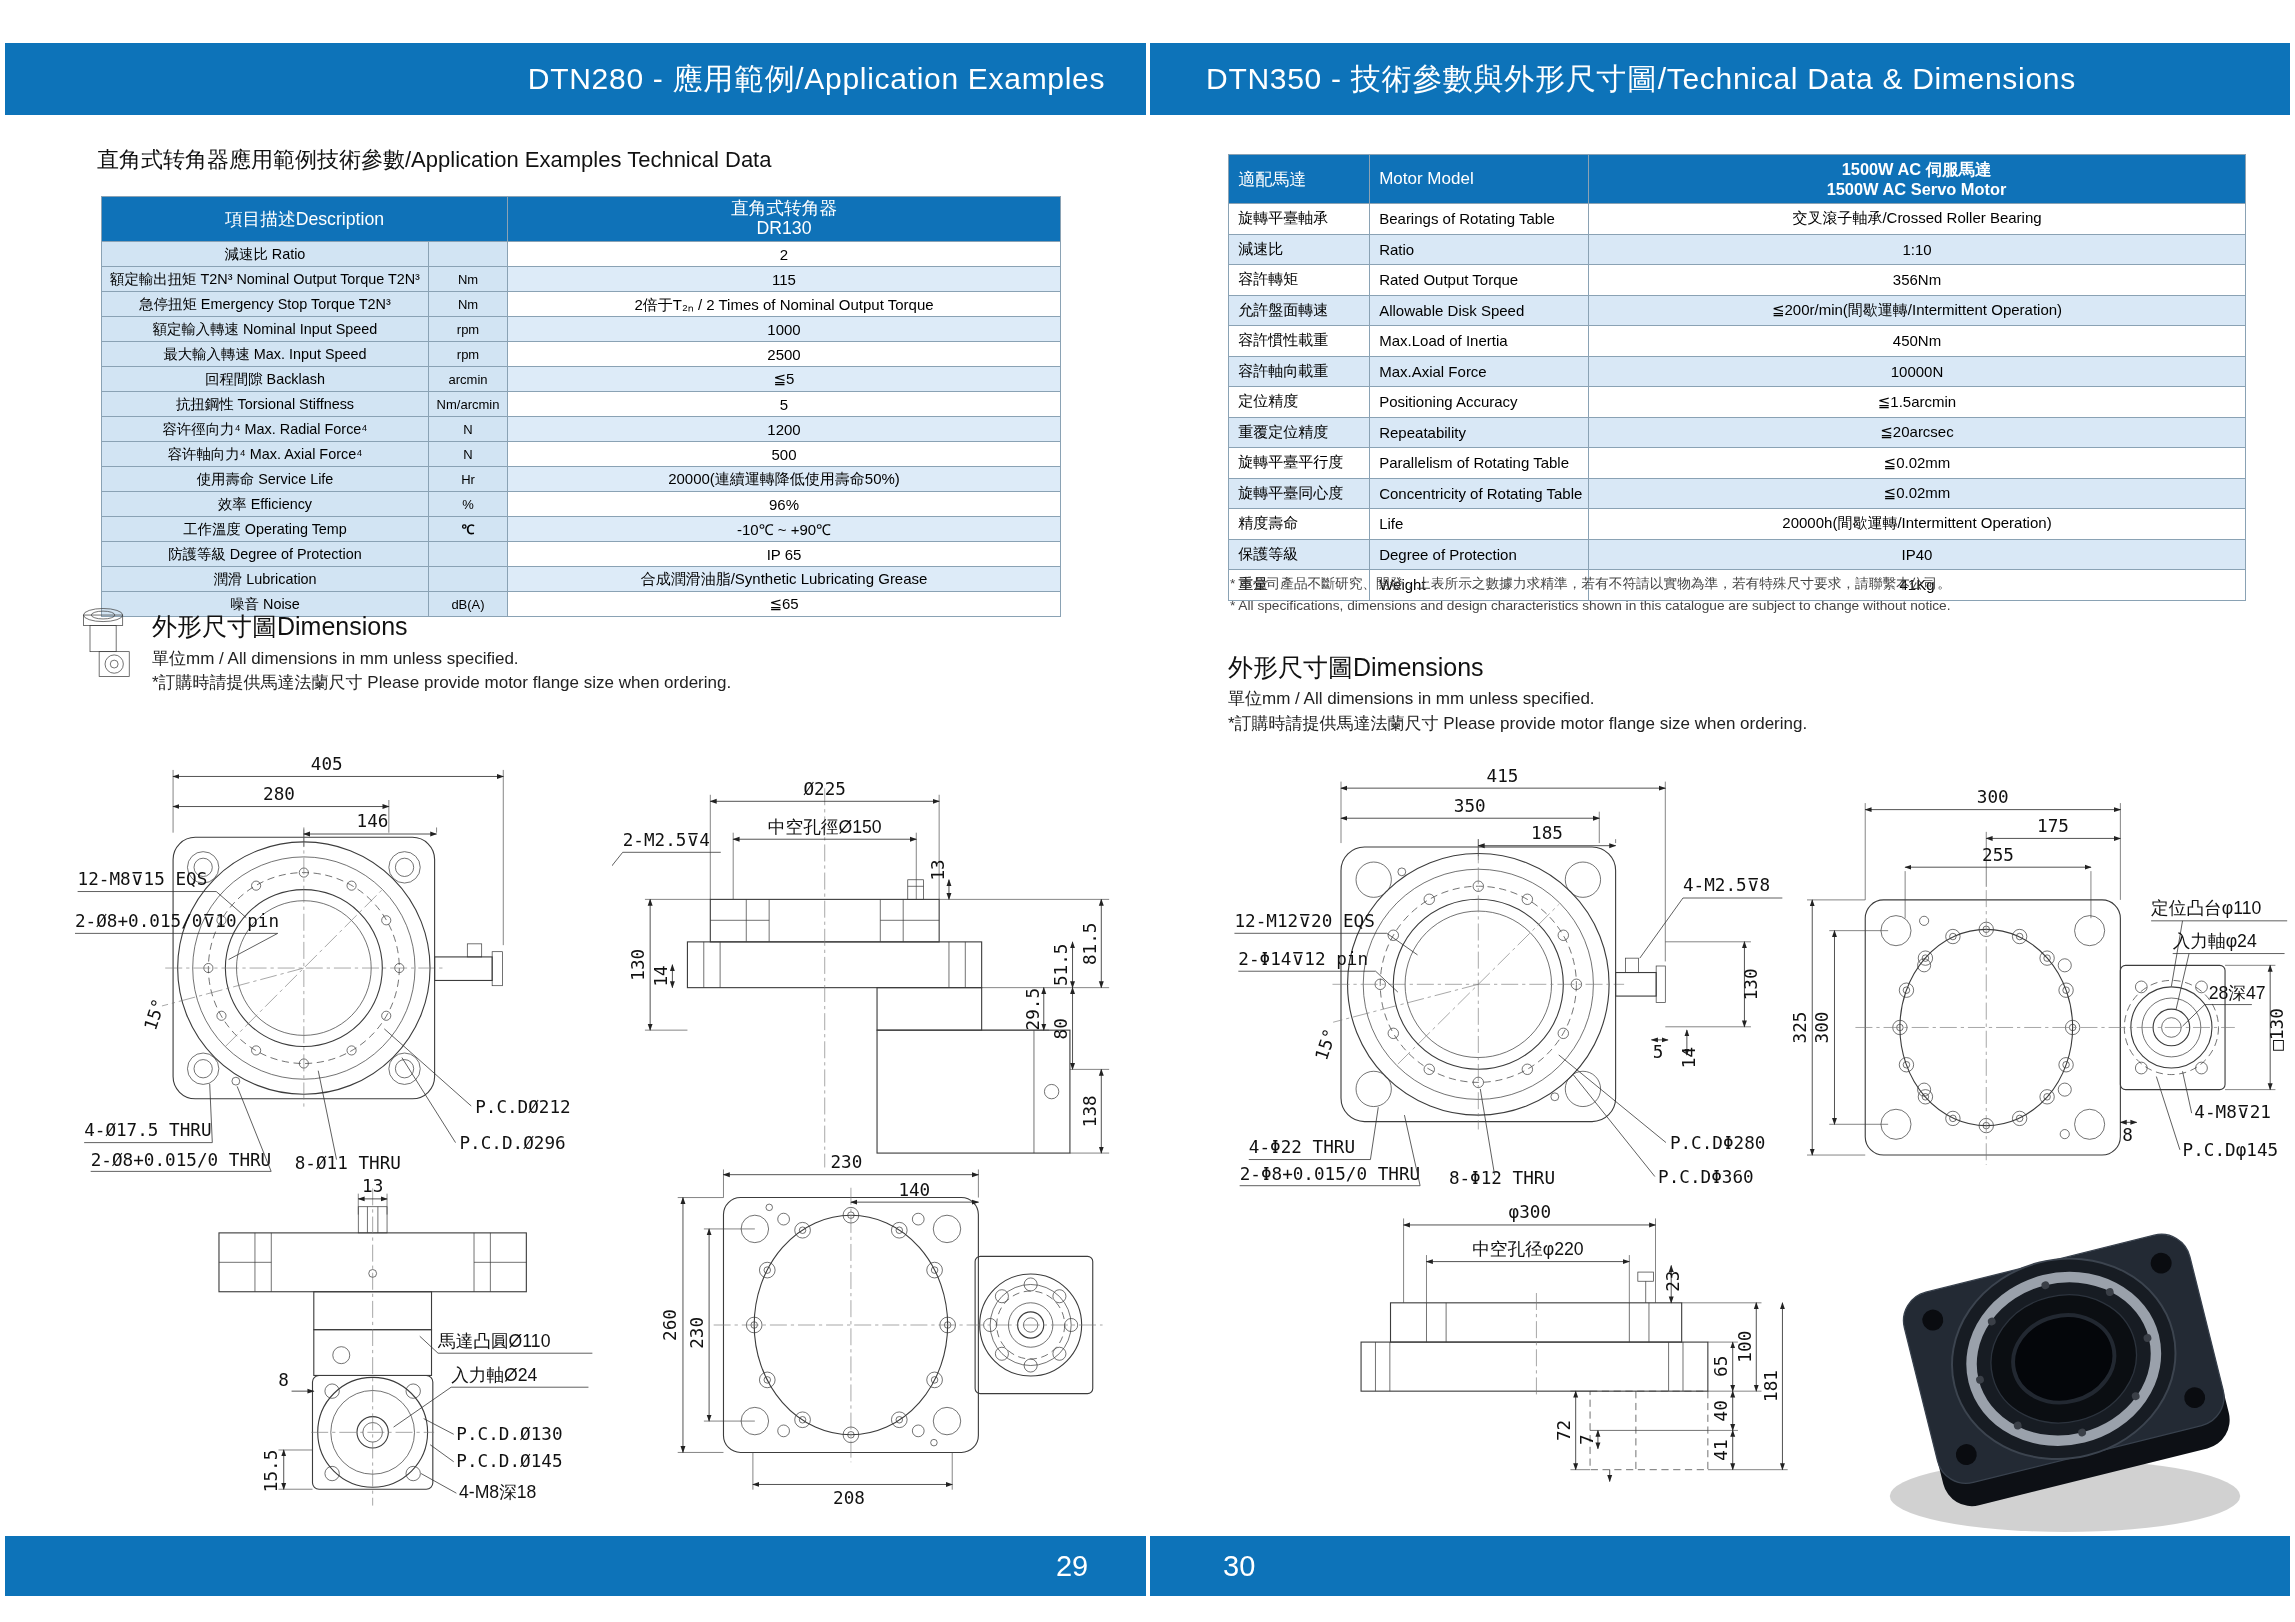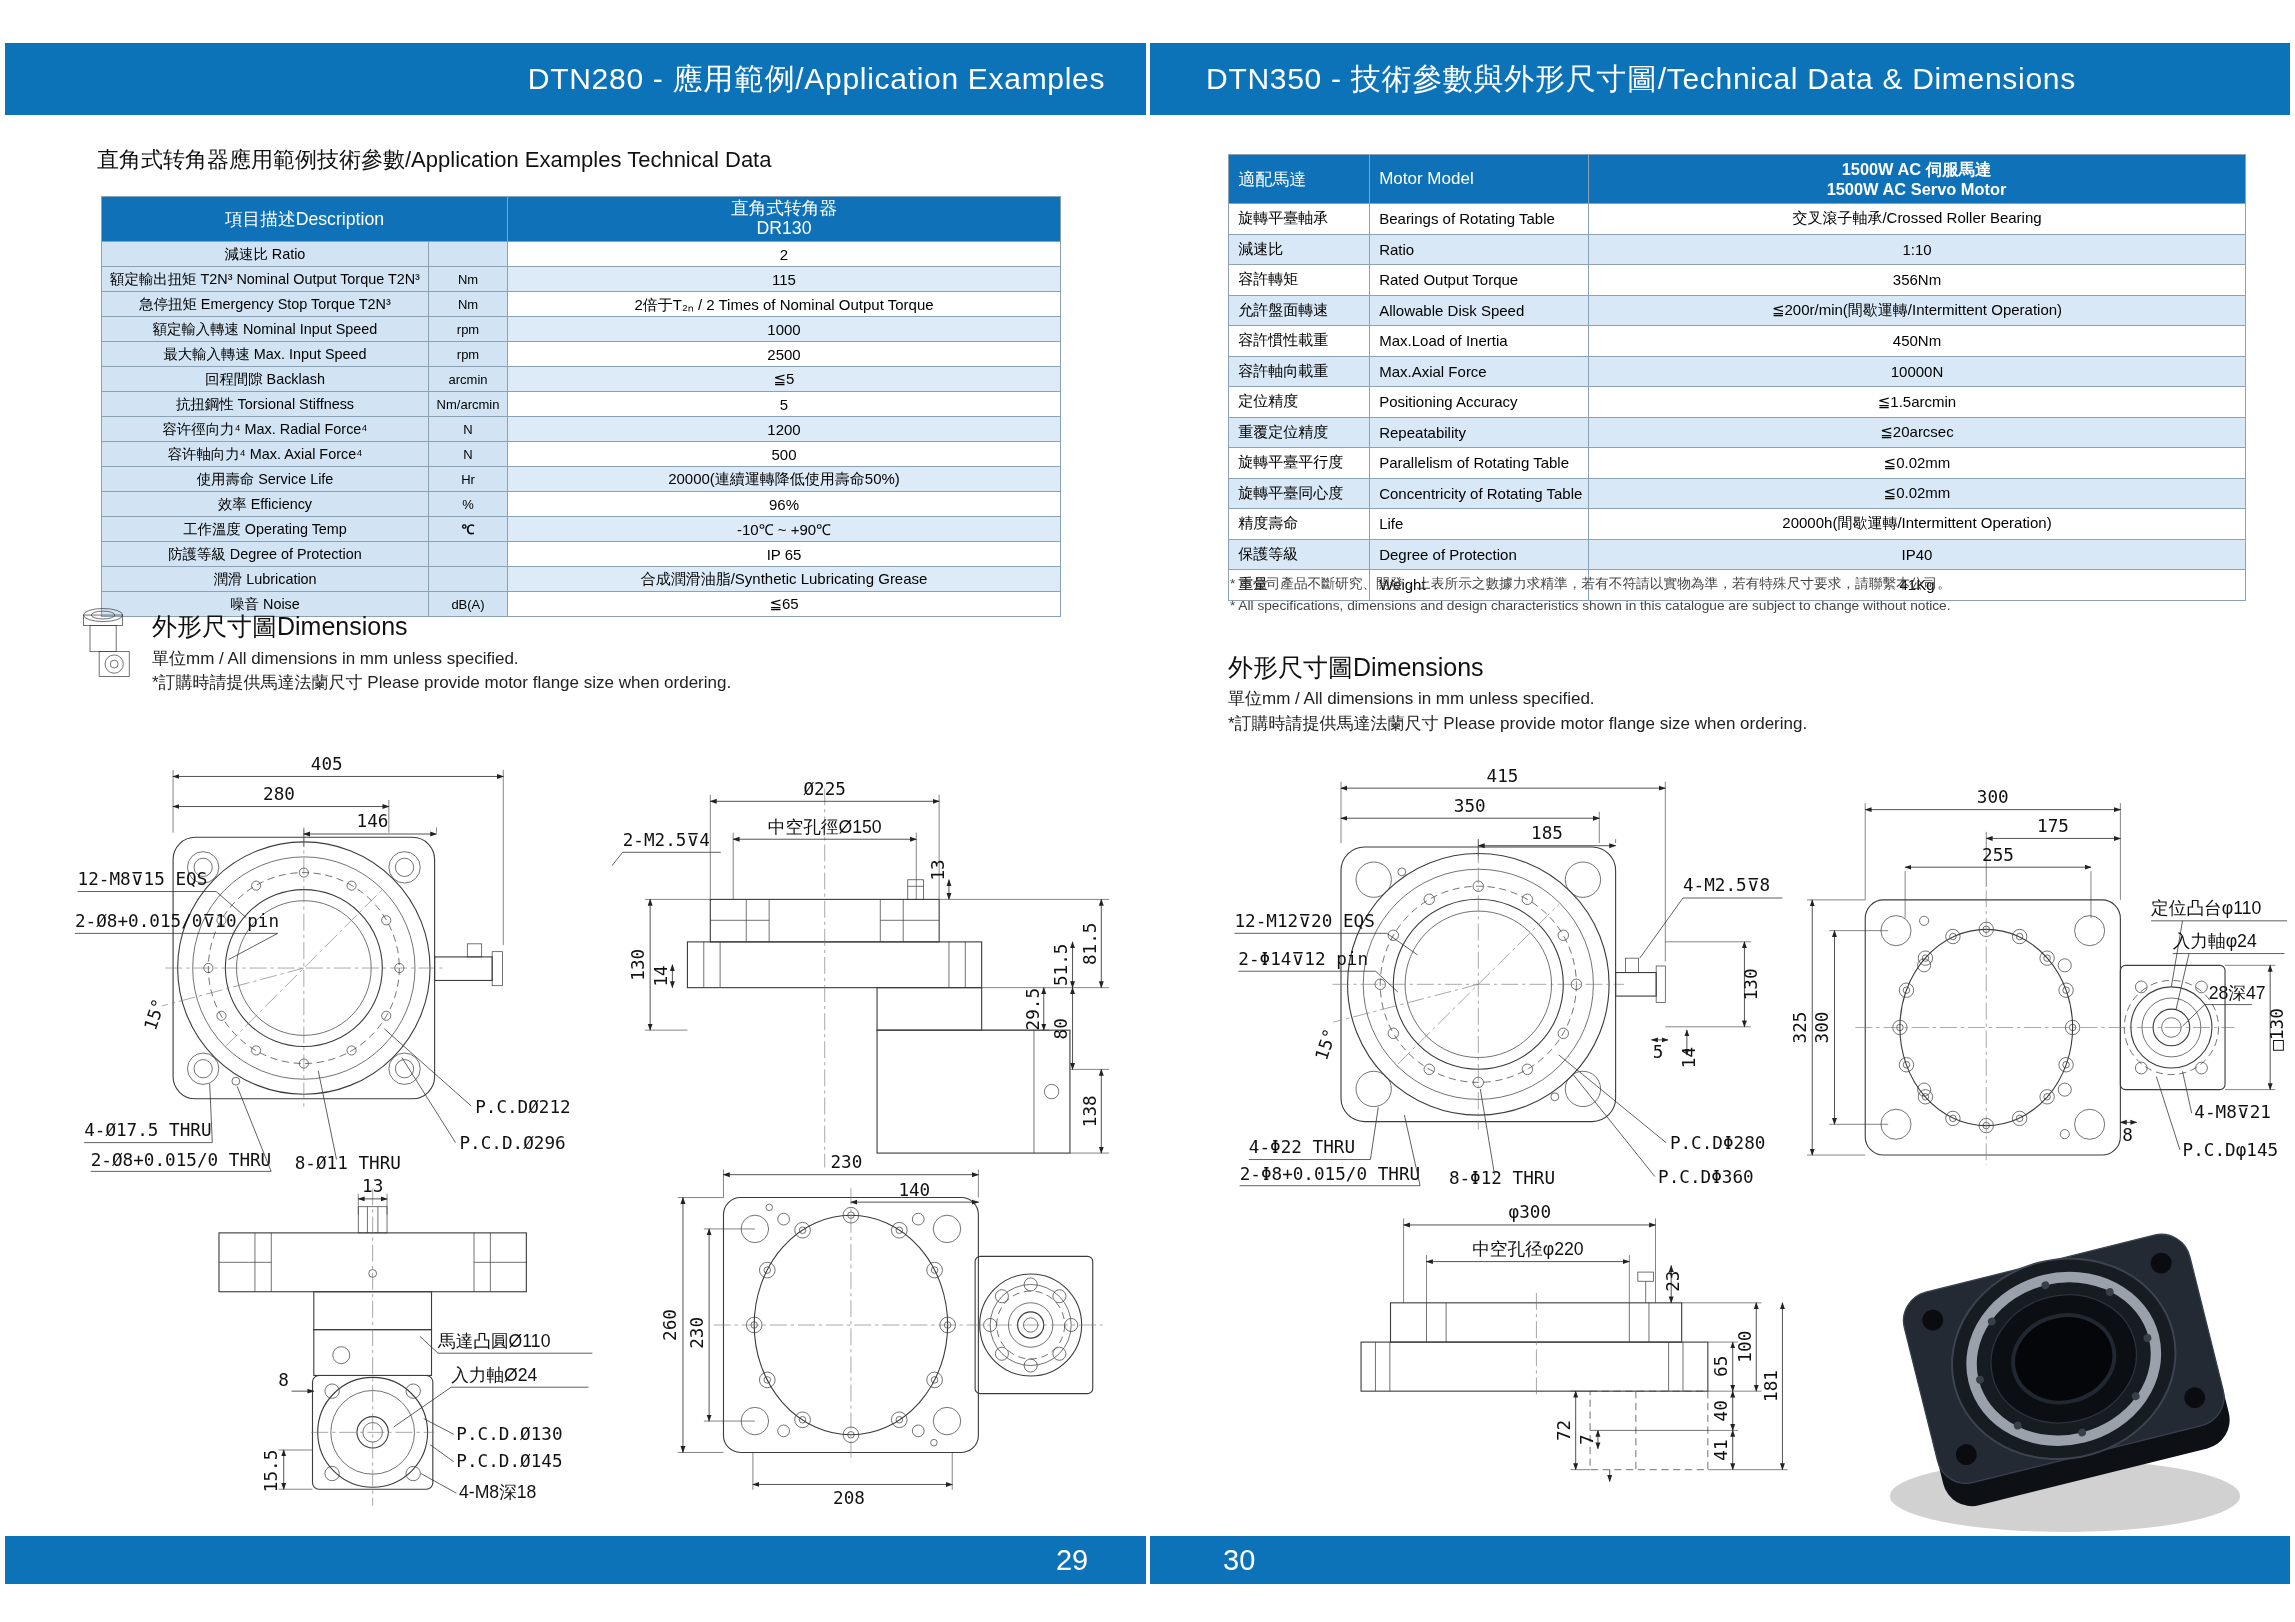--- a/index.html
+++ b/index.html
@@ -3,21 +3,21 @@
 <meta charset="utf-8">
 <style>
   html,body{margin:0;padding:0;background:#888;}
   .page{position:relative;width:2295px;height:1623px;background:#ffffff;
         font-family:"Liberation Sans",sans-serif;overflow:hidden;}
   .abs{position:absolute;}
 
   
   .bar{position:absolute;left:5.2px;width:2285px;background:#0d73b9;display:flex;}
   .bar.hdr{top:43px;height:72px;}
-  .bar.ftr{top:1536px;height:48px;}
+  .bar.ftr{top:1536px;height:60px;}
   .bar-half{display:flex;align-items:center;color:#fff;}
   .hdr-left{width:1141px;justify-content:flex-end;padding-right:41px;box-sizing:border-box;}
   .hdr-right{flex:1;justify-content:flex-start;padding-left:56px;box-sizing:border-box;}
   .bar-divider{width:3.9px;background:#ffffff;}
   .hdr-title{font-size:30px;letter-spacing:0.7px;}
   .ftr-left{width:1141px;justify-content:flex-end;padding-right:58px;box-sizing:border-box;}
   .ftr-right{flex:1;justify-content:flex-start;padding-left:73px;box-sizing:border-box;border-radius:19px;}
   .pageno{font-size:29px;}
 
   

